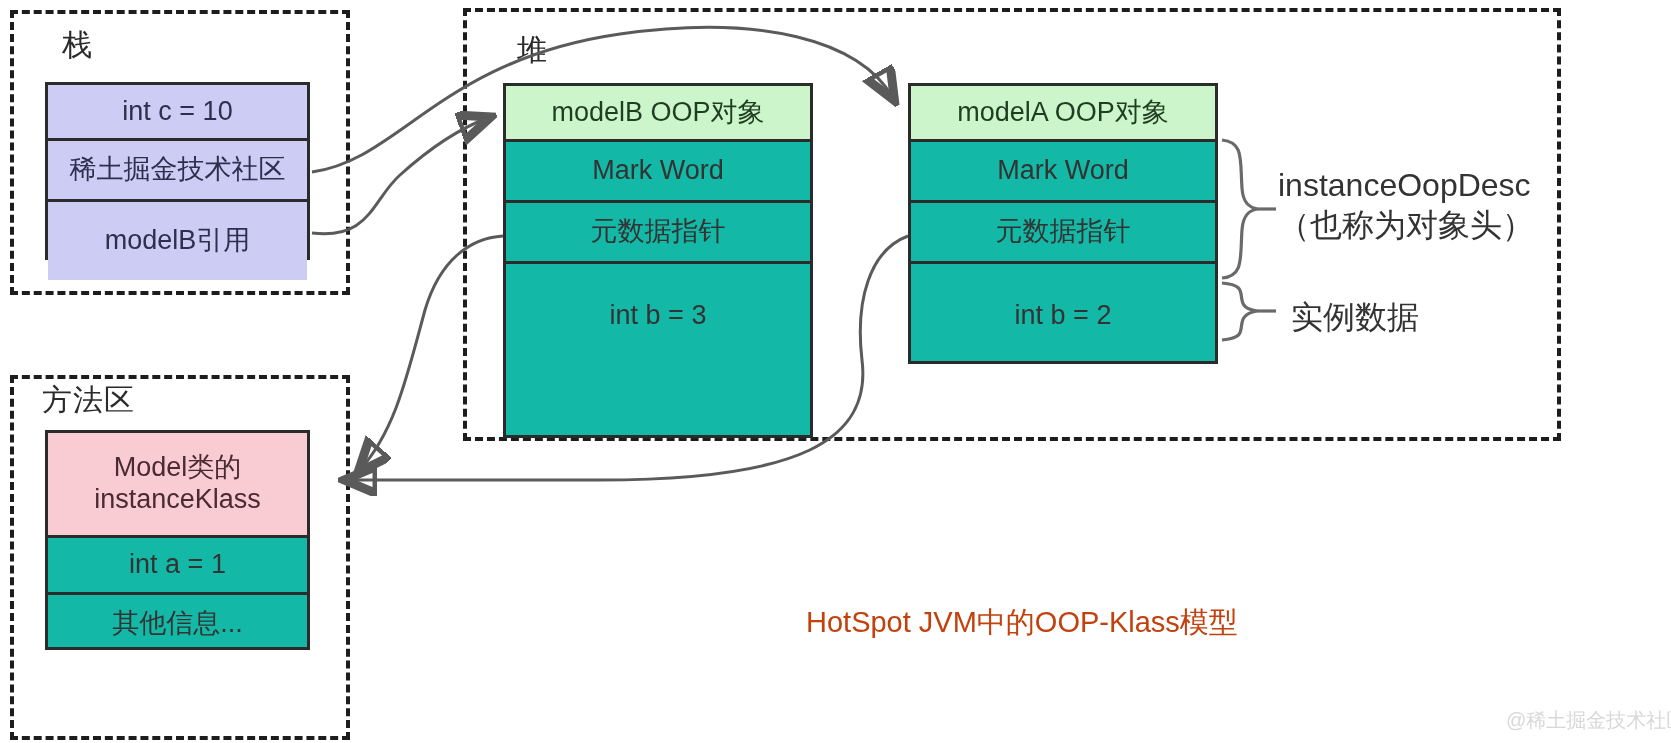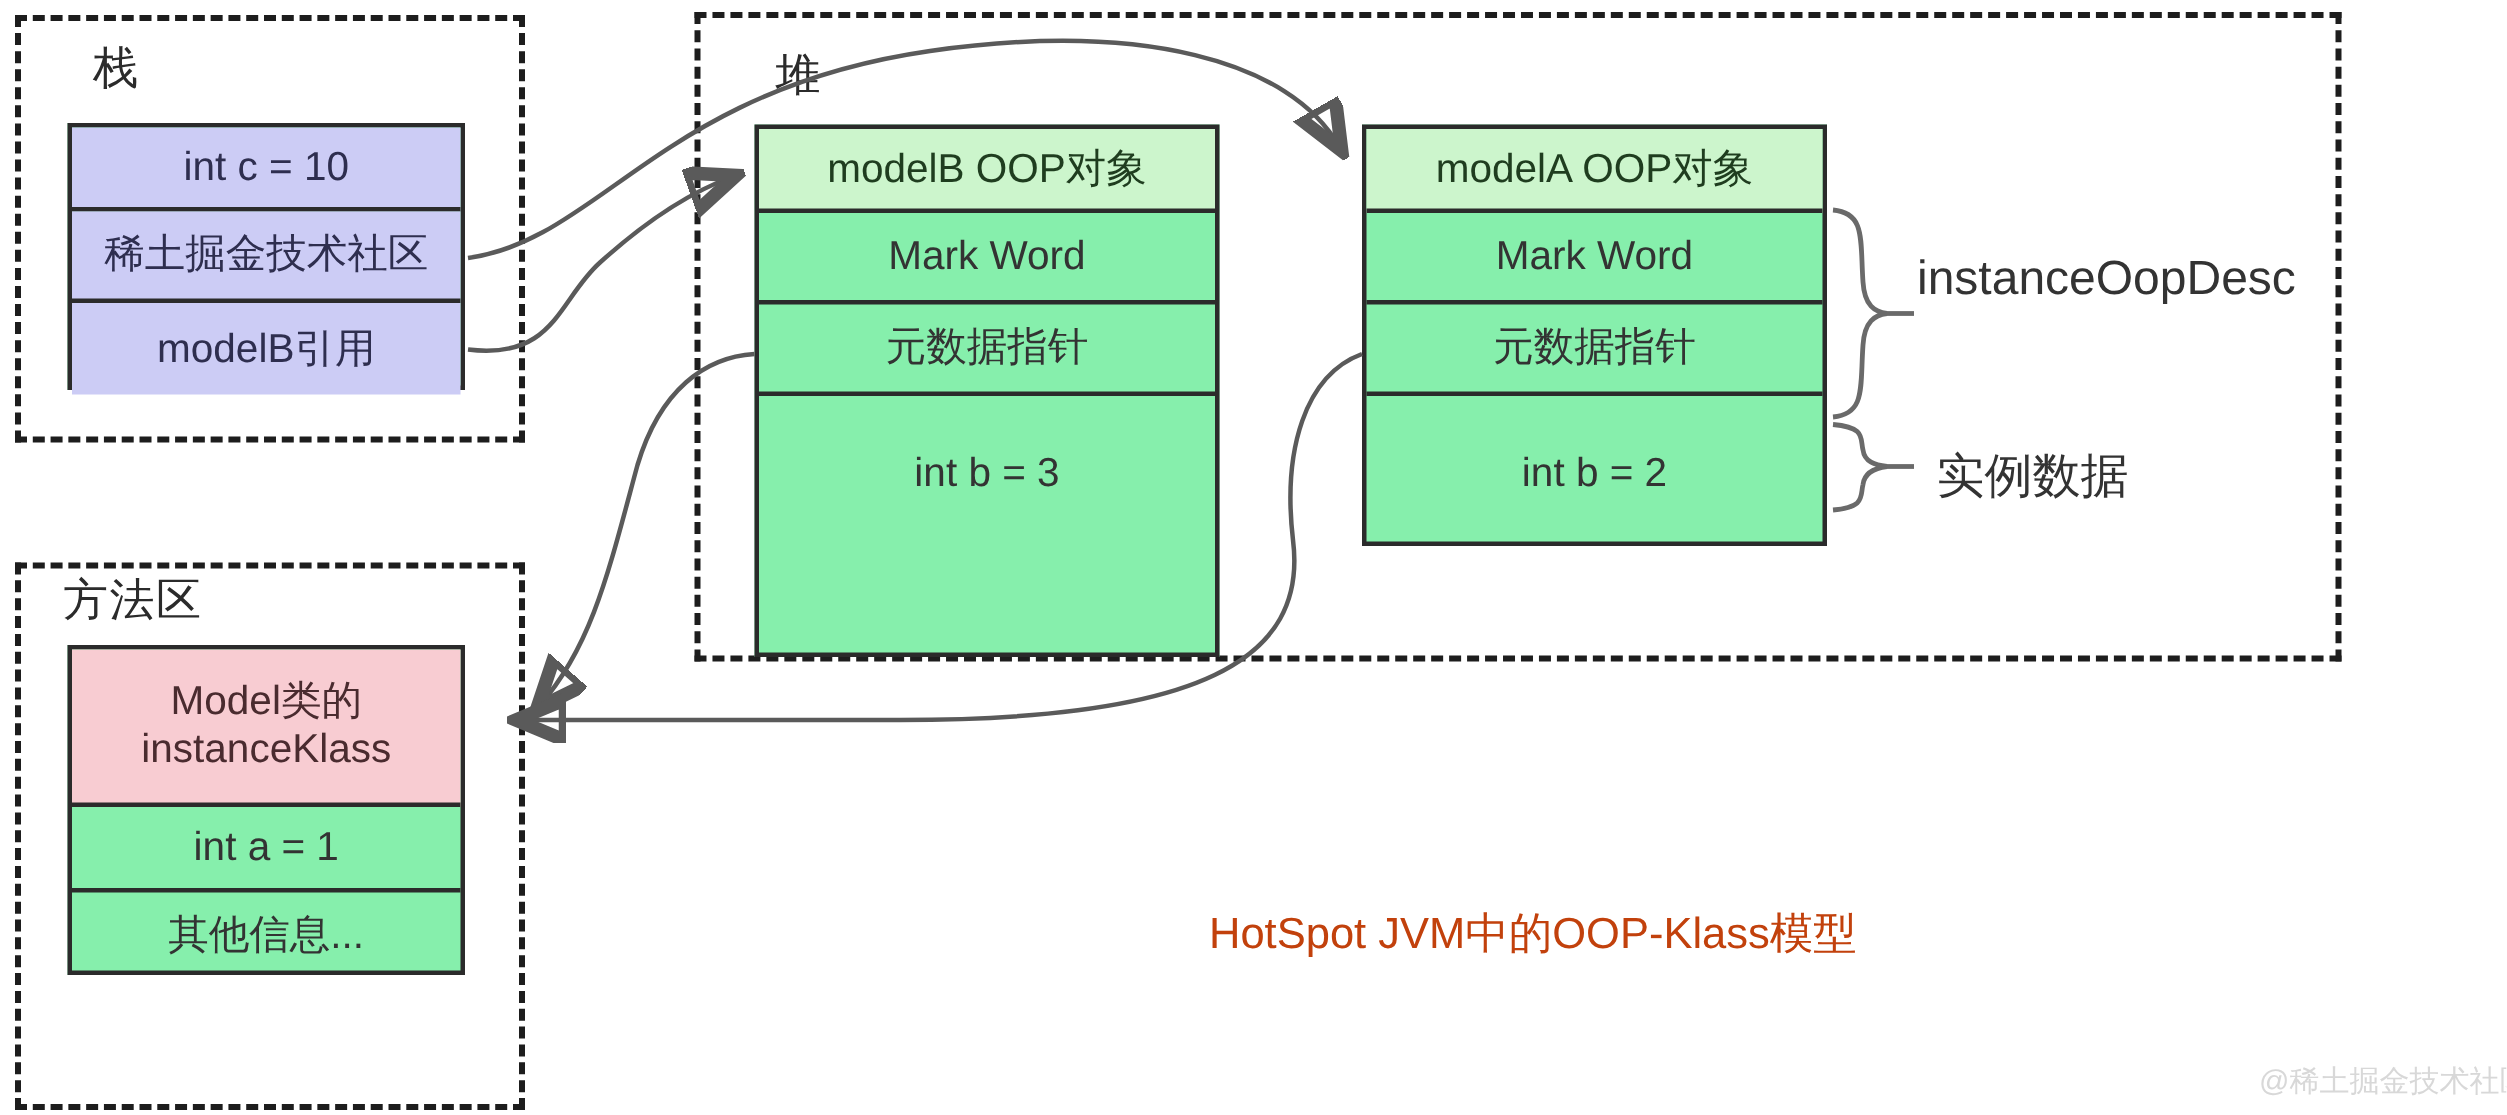--- a/index.html
+++ b/index.html
@@ -4,21 +4,21 @@
 <style>
   html,body{margin:0;padding:0;background:#ffffff;}
   body{font-family:"Liberation Sans","DejaVu Sans",sans-serif;}
   #canvas{position:relative;width:1671px;height:743px;background:#fff;overflow:hidden;}
 
   
   .region{position:absolute;border:4px dashed #1d1d1d;box-sizing:border-box;}
   .region-label{position:absolute;font-size:30px;color:#2b2b2b;letter-spacing:1px;white-space:nowrap;}
 
   
-  .struct{position:absolute;box-sizing:border-box;border:3px solid #2b2b2b;background:#86efac;}
+  .struct{position:absolute;box-sizing:border-box;border:3px solid #2b2b2b;background:#14b8a6;}
   .cell{box-sizing:border-box;display:flex;align-items:center;justify-content:center;
         border-bottom:3px solid #2b2b2b;color:#333;font-size:27px;text-align:center;line-height:1.18;}
   .cell:last-child{border-bottom:none;}
   .cell.green{background:#ccf5cc;color:#1f3d1f;}
   .cell.purple{background:#ccccf5;color:#2e2e4f;}
   .cell.pink{background:#f8ccd2;color:#4a2b2f;}
   .cell.two-line{flex-direction:column;}
 
   .anno{position:absolute;font-size:32px;color:#333;line-height:1.25;white-space:nowrap;}
   .caption{position:absolute;font-size:29px;color:#c2410c;white-space:nowrap;}
@@ -32,21 +32,21 @@
 <body>
 
 <div id="canvas">
 
   <div class="region" style="left:10px; top:10px; width:340px; height:285px;"></div>
   <div class="region-label" style="left:62px; top:25px;">栈</div>
 
   <div class="struct" style="left:45px; top:82px; width:265px; height:178px;">
     <div class="cell purple" style="height:56px;">int c = 10</div>
     <div class="cell purple" style="height:61px;">稀土掘金技术社区</div>
-    <div class="cell purple" style="height:61px;">modelB引用</div>
+    <div class="cell purple" style="height:78px;">modelB引用</div>
   </div>
 
   <div class="region" style="left:463px; top:8px; width:1098px; height:433px;"></div>
   <div class="region-label" style="left:517px; top:30px;">堆</div>
 
   <div class="struct" style="left:503px; top:83px; width:310px; height:355px;">
     <div class="cell green" style="height:56px;">modelB OOP对象</div>
     <div class="cell" style="height:61px;">Mark Word</div>
     <div class="cell" style="height:61px;">元数据指针</div>
     <div class="cell" style="height:103px;">int b = 3</div>
@@ -54,20 +54,21 @@
 
   <div class="struct" style="left:908px; top:83px; width:310px; height:281px;">
     <div class="cell green" style="height:56px;">modelA OOP对象</div>
     <div class="cell" style="height:61px;">Mark Word</div>
     <div class="cell" style="height:61px;">元数据指针</div>
     <div class="cell" style="height:103px;">int b = 2</div>
   </div>
 
   <div class="anno" style="left:1278px; top:165px;">
     <div>instanceOopDesc</div>
+    <div>（也称为对象头）</div>
   </div>
   <div class="anno" style="left:1278px; top:297px;margin-left:13px;">实例数据</div>
 
   <div class="region" style="left:10px; top:375px; width:340px; height:365px;"></div>
   <div class="region-label" style="left:42px; top:380px;">方法区</div>
 
   <div class="struct" style="left:45px; top:430px; width:265px; height:220px;">
     <div class="cell pink two-line" style="height:105px;">
       <span>Model类的</span>
       <span>instanceKlass</span>

